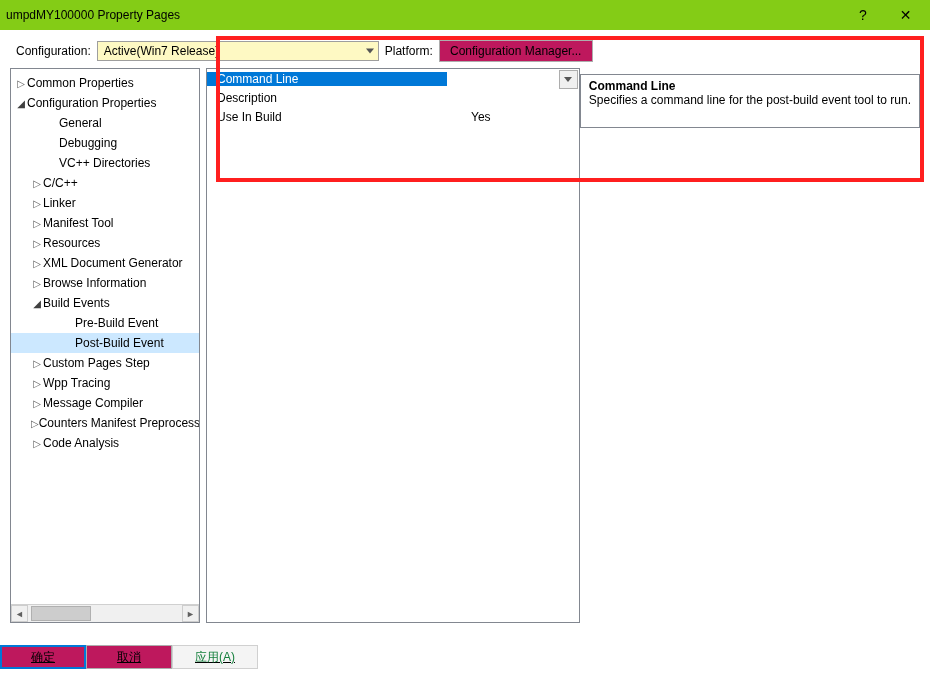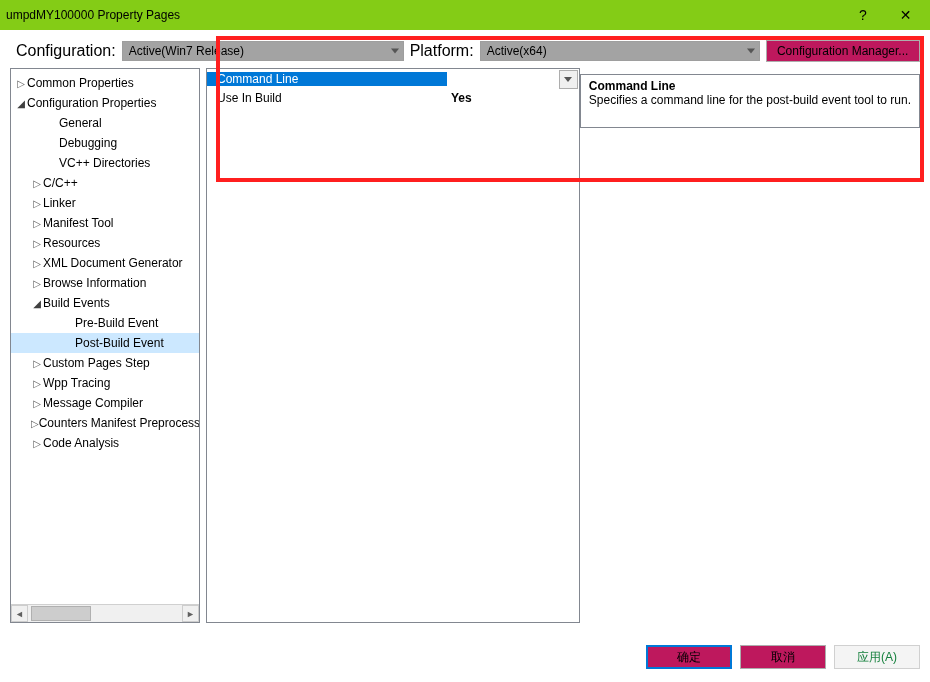--- a/index.html
+++ b/index.html
@@ -28,25 +28,25 @@
     display: flex; align-items: center; justify-content: center;
     font-size: 14px;
   }
   .win-btn.help { width: 40px; font-size: 14px; }
   .topbar {
     display: flex;
     align-items: center;
     gap: 6px;
     padding: 10px 10px 6px 16px;
   }
-  .lbl { font-size: 16px; }
+  .lbl { font-size: 12px; }
   .combo {
     position: relative;
     height: 20px;
-    background: #a3a3a3;
+    background: #fef9c3;
     border: 1px solid #9e9e9e;
     display: flex;
     align-items: center;
     padding: 0 20px 0 6px;
     box-sizing: border-box;
   }
   .combo.config { width: 282px; }
   .combo.platform { width: 280px; }
   .combo .caret {
     position: absolute; right: 4px; top: 50%; transform: translateY(-50%);
@@ -149,21 +149,21 @@
     display: flex; height: 19px; align-items: center;
   }
   .grid-row .name {
     width: 240px; padding-left: 10px; box-sizing: border-box;
   }
   .grid-row .value {
     flex: 1; padding-left: 4px; font-weight: 600;
   }
   .grid-row.sel .name { background: #0078d7; color: #fff; }
   .grid-row.sel .value { font-weight: bold; }
-  .grid-row.plain .value { font-weight: 700; }
+  .grid-row.plain .value { font-weight: 400; margin-left: 20px; }
   .grid .dd-btn {
     position: absolute; right: 1px; top: 1px; width: 17px; height: 17px;
     border: 1px solid #adadad; display: flex; align-items: center; justify-content: center;
     background: #f0f0f0;
   }
   .grid .dd-btn .caret {
     width: 0; height: 0; border-left: 4px solid transparent; border-right: 4px solid transparent; border-top: 5px solid #555;
   }
 
   .desc-panel {
@@ -171,23 +171,23 @@
     height: 54px;
     border: 1px solid #828790;
     box-sizing: border-box;
     padding: 4px 8px;
     background: #fff;
   }
   .desc-panel .desc-title { font-weight: bold; }
 
   .bottom-buttons {
     display: flex;
-    justify-content: flex-end;
-    gap: 8px;
+    gap: 0;
     padding: 12px 10px 0 0;
+    text-decoration: underline;
   }
   .bottom-buttons .btn { width: 86px; height: 24px; font-size: 12px; }
   .bottom-buttons .btn.default { border: 1px solid #0078d7; box-shadow: inset 0 0 0 1px #0078d7; }
   .bottom-buttons .btn.disabled { color: #15803d; background: #f4f4f4; border-color: #d0d0d0; }
 </style>
 </head>
 <body>
 
 <div class="titlebar">
   <span class="title">umpdMY100000 Property Pages</span>
@@ -201,24 +201,20 @@
   </div>
 </div>
 
 <div class="topbar">
   <span class="lbl">Configuration:</span>
   <div class="combo config">
     <span>Active(Win7 Release)</span>
     <span class="caret"></span>
   </div>
   <span class="lbl">Platform:</span>
-  <div class="combo platform">
-    <span>Active(x64)</span>
-    <span class="caret"></span>
-  </div>
   <div class="btn cfgmgr">
     <span>Configuration Manager...</span>
   </div>
 </div>
 
 <div class="body-area">
 
   <div class="tree-wrap">
     <div class="tree" id="tree">
         <div class="tree-row ind0">
@@ -308,20 +304,24 @@
   <div class="right-pane">
     <div class="red-box"></div>
     <div class="grid" id="grid">
       <div class="dd-btn">
           <span class="caret"></span>
         </div>
     <div class="grid-row sel">
           <div class="name">Command Line</div>
         </div>
         <div class="grid-row plain">
+          <div class="name">Description</div>
+          <div class="value"></div>
+        </div>
+        <div class="grid-row plain">
           <div class="name">Use In Build</div>
           <div class="value">Yes</div>
         </div>
       </div>
     <div class="desc-panel">
       <div class="desc-title">Command Line</div>
       <div>Specifies a command line for the post-build event tool to run.</div>
     </div>
   </div>
 

